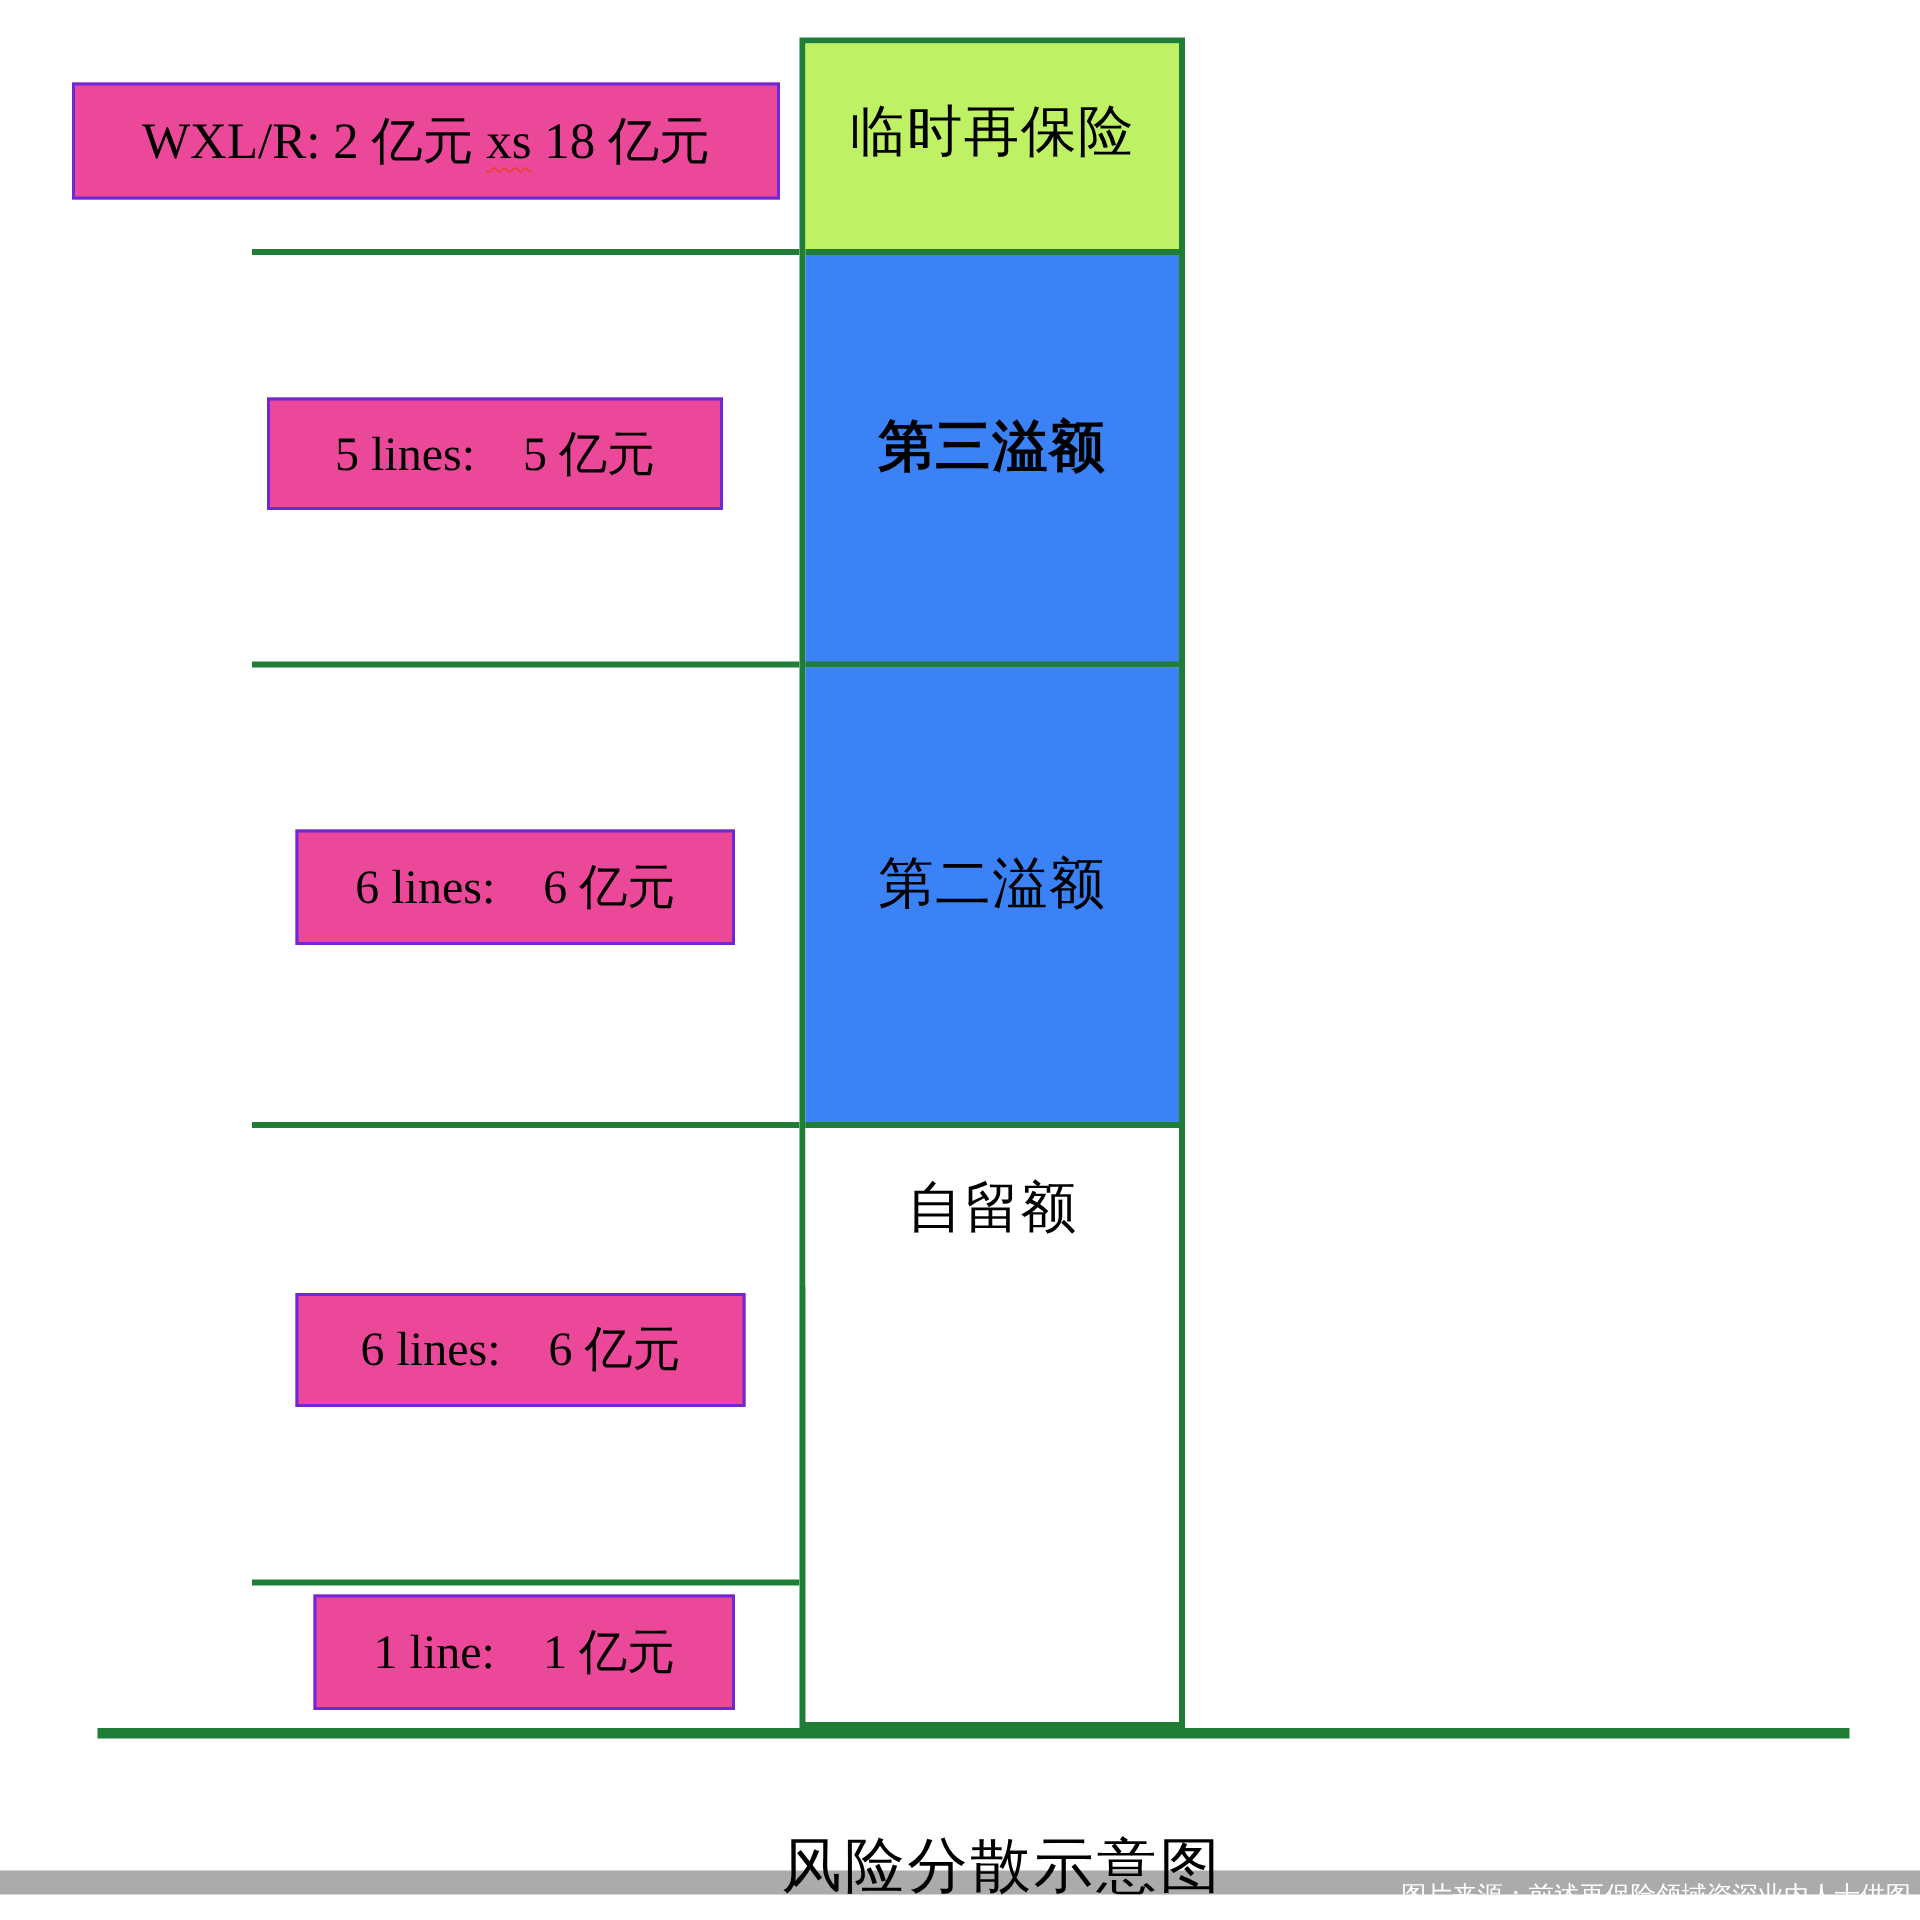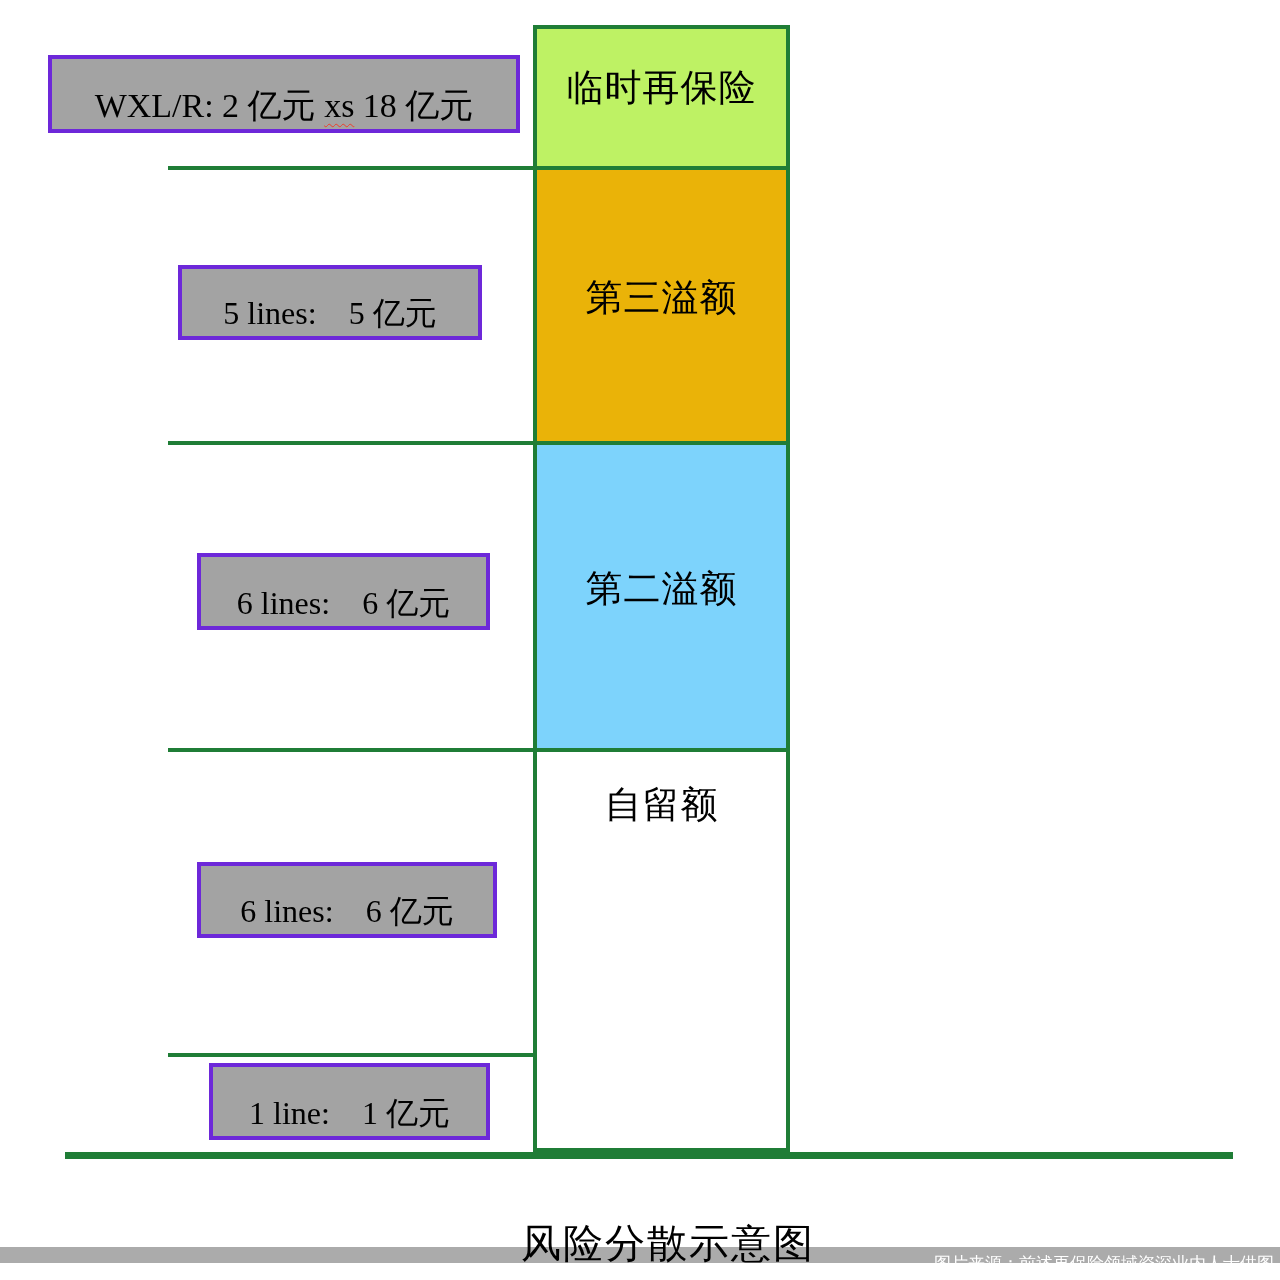--- a/index.html
+++ b/index.html
@@ -46,25 +46,25 @@
   .seg.tall { padding-bottom: 16px; }
   .seg1 { height: 141px; padding-bottom: 20px; }
   .seg2 { height: 275px; }
   .seg3 { height: 307px; }
   .seg4 { height: 305px; }
   .seg5 { height: 106px; border-bottom: none; }
 
   
   .lbox {
     position: absolute;
-    background: #a3a3a3;
-    border: 4px solid #6d28d9;
+    background: #ec4899;
+    border: 2px solid #6d28d9;
     box-sizing: border-box;
     display: flex;
-    align-items: flex-end;
+    align-items: center;
     justify-content: center;
     font-size: 32px;
     white-space: pre;
   }
   .b1 { left: 48px;  top: 55px;   width: 472px; height: 78px; font-size: 34px; }
   .b2 { left: 178px; top: 265px;  width: 304px; height: 75px; }
   .b3 { left: 197px; top: 553px;  width: 293px; height: 77px; }
   .b4 { left: 197px; top: 862px;  width: 300px; height: 76px; }
   .b5 { left: 209px; top: 1063px; width: 281px; height: 77px; }
 
@@ -128,24 +128,24 @@
 
   <div class="hline" style="top:166px"></div>
   <div class="hline" style="top:441px"></div>
   <div class="hline" style="top:748px"></div>
   <div class="hline" style="top:1053px"></div>
 
   <div class="column">
     <div class="seg seg1" style="background-color: #bef264;">
       <span>临时再保险</span>
     </div>
-    <div class="seg seg2 tall" style="background-color: #eab308;">
+    <div class="seg seg2 tall" style="background-color: #3b82f6; font-weight: bold;">
       <span>第三溢额</span>
     </div>
-    <div class="seg seg3 tall" style="background-color: #7dd3fc;">
+    <div class="seg seg3 tall" style="background-color: #3b82f6;">
       <span>第二溢额</span>
     </div>
     <div class="seg seg5" style="background-color: rgb(255, 255, 255);">
       <span>自留额</span>
     </div>
   </div>
 
   <div class="lbox b1">
     <span><span>WXL/R: 2 亿元 </span><span class="wavy">xs</span><span> 18 亿元</span></span>
   </div>

